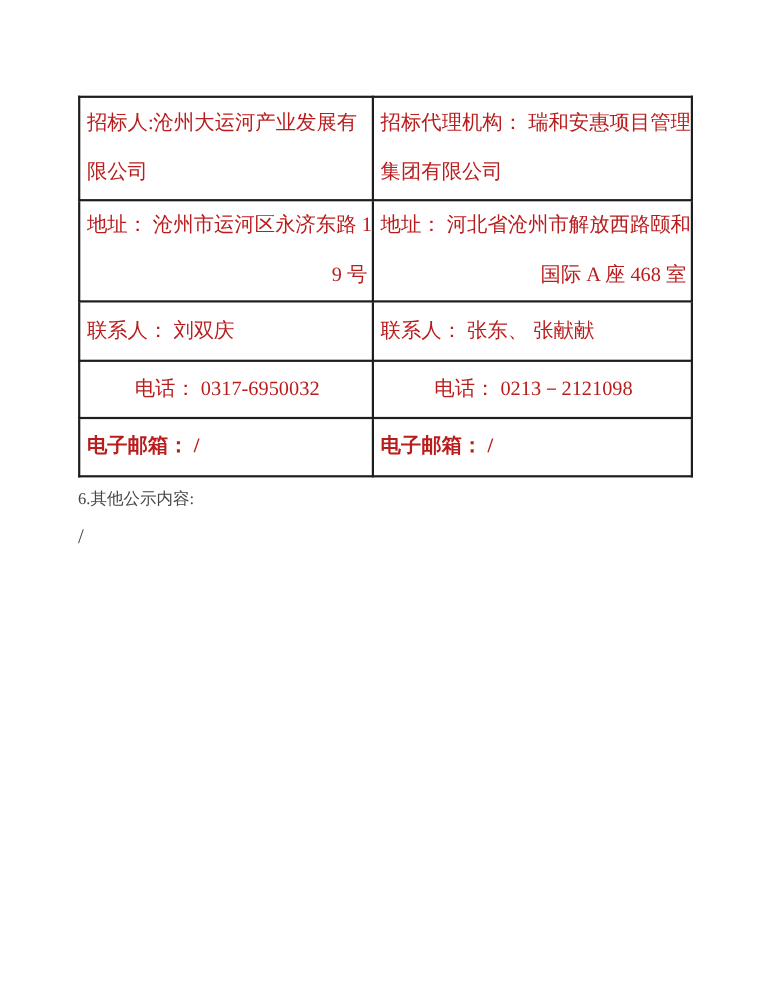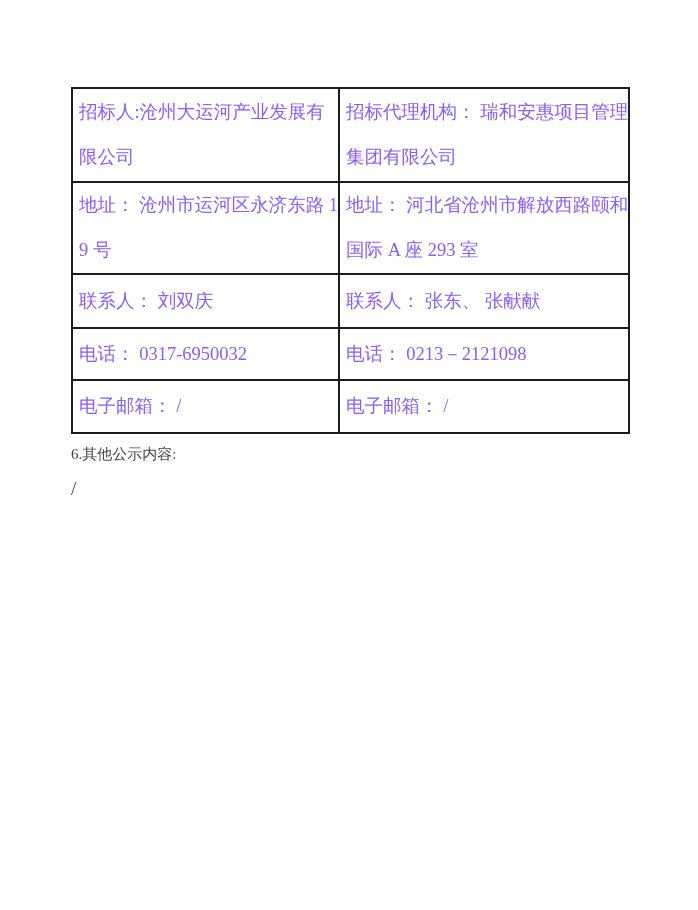--- a/index.html
+++ b/index.html
@@ -27,27 +27,27 @@
   .doc-table col.col-left  { width: 267px; }
   .doc-table col.col-right { width: 290px; }
   .doc-table td {
     border: 2px solid #1d1d1d;
     padding: 0 4px 0 6px;
     vertical-align: middle;
     font-size: 18.5px;
     line-height: 45px;
     white-space: pre;
     overflow: hidden;
-    color: #8b5cf6;
+    color: #b91c1c;
   }
   tr.row-1 { height: 94px; }
-  tr.row-2 { height: 92px; }
+  tr.row-2 { height: 92px; text-align: right; }
   tr.row-3 { height: 54px; margin-left: 37px; }
-  tr.row-4 { height: 52px; }
-  tr.row-5 { height: 53px; }
+  tr.row-4 { height: 52px; text-align: center; }
+  tr.row-5 { height: 53px; font-weight: bold; }
   .footer-label {
     position: absolute;
     left: 71px;
     top: 442px;
     font-size: 15px;
     line-height: 24px;
     white-space: pre;
   }
   .footer-value {
     position: absolute;
@@ -72,21 +72,21 @@
       <tr class="row-1">
         <td>招标人:沧州大运河产业发展有
 限公司</td>
         <td>招标代理机构： 瑞和安惠项目管理
 集团有限公司</td>
       </tr>
       <tr class="row-2">
         <td>地址： 沧州市运河区永济东路 1
 9 号</td>
         <td>地址： 河北省沧州市解放西路颐和
-国际 A 座 293 室</td>
+国际 A 座 468 室</td>
       </tr>
       <tr class="row-3">
         <td>联系人： 刘双庆</td>
         <td>联系人： 张东、 张献献</td>
       </tr>
       <tr class="row-4">
         <td>电话： 0317-6950032</td>
         <td>电话： 0213－2121098</td>
       </tr>
       <tr class="row-5">

